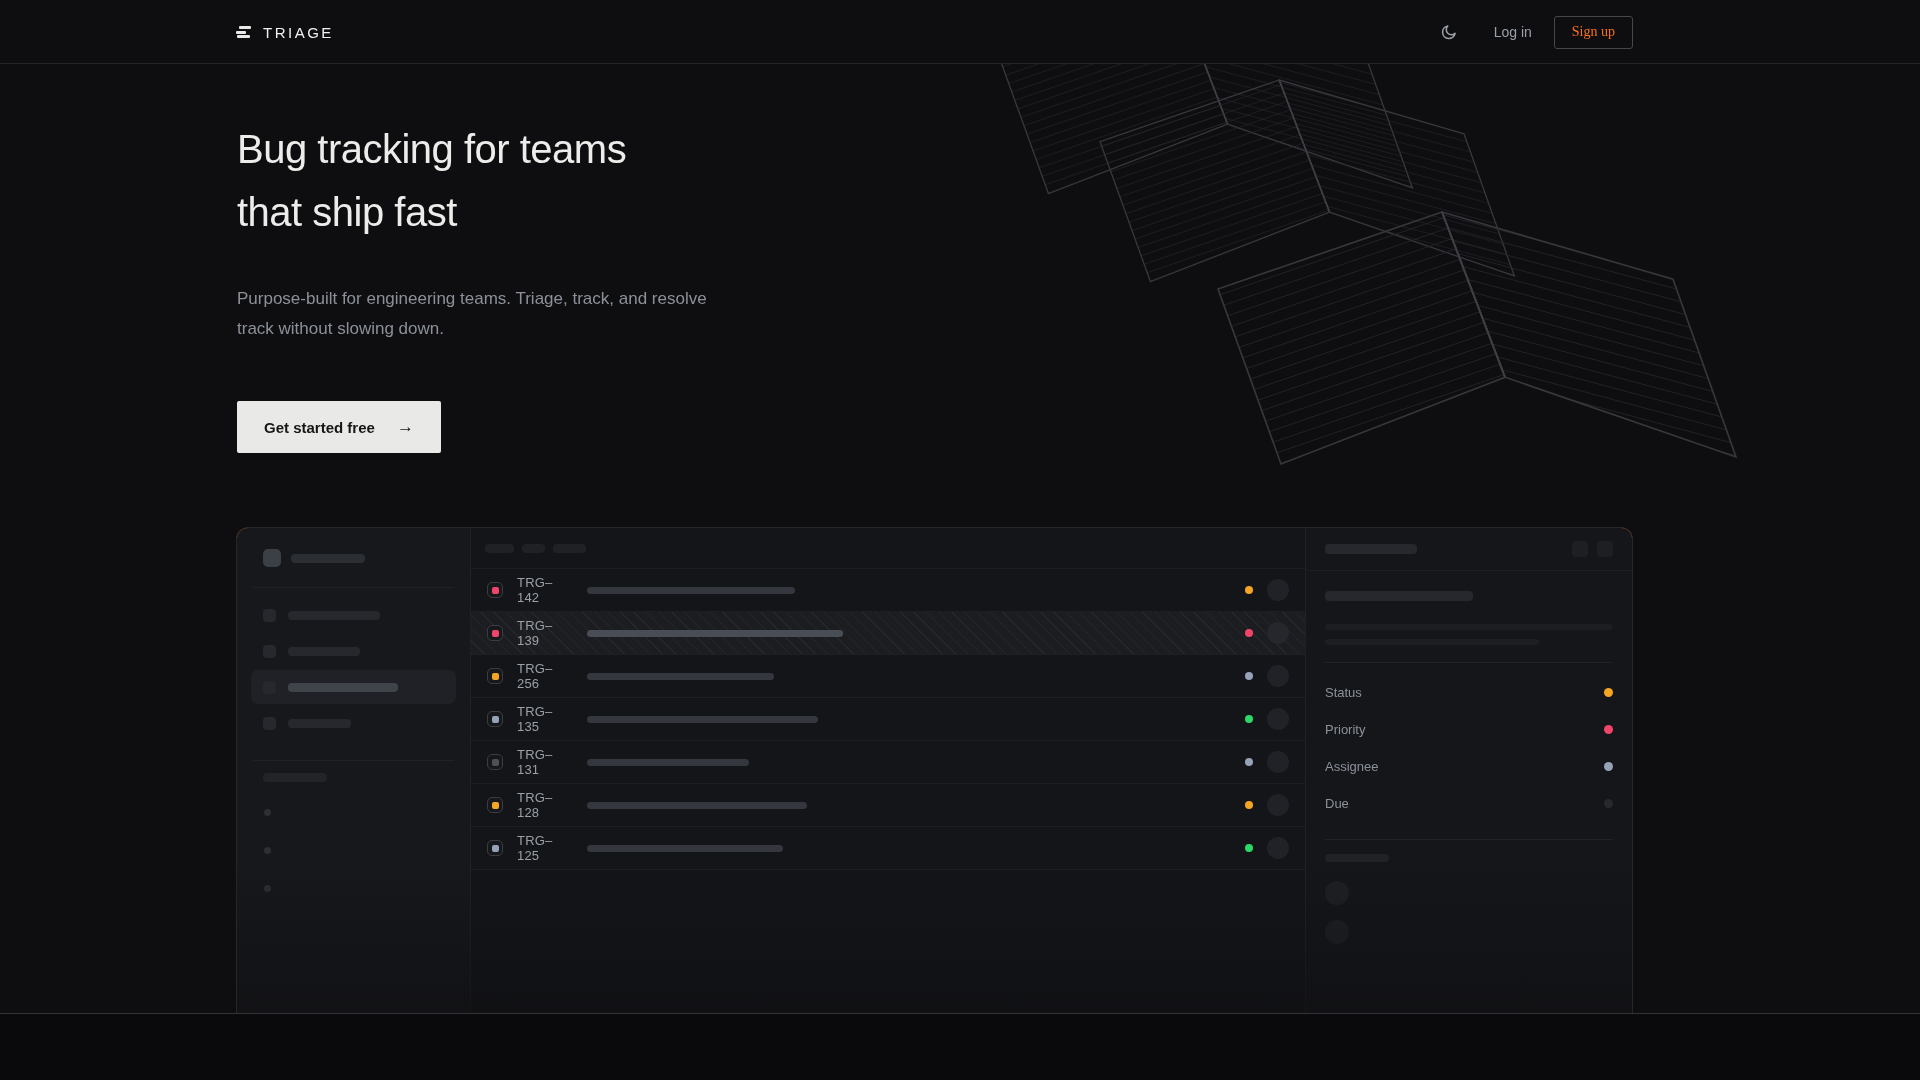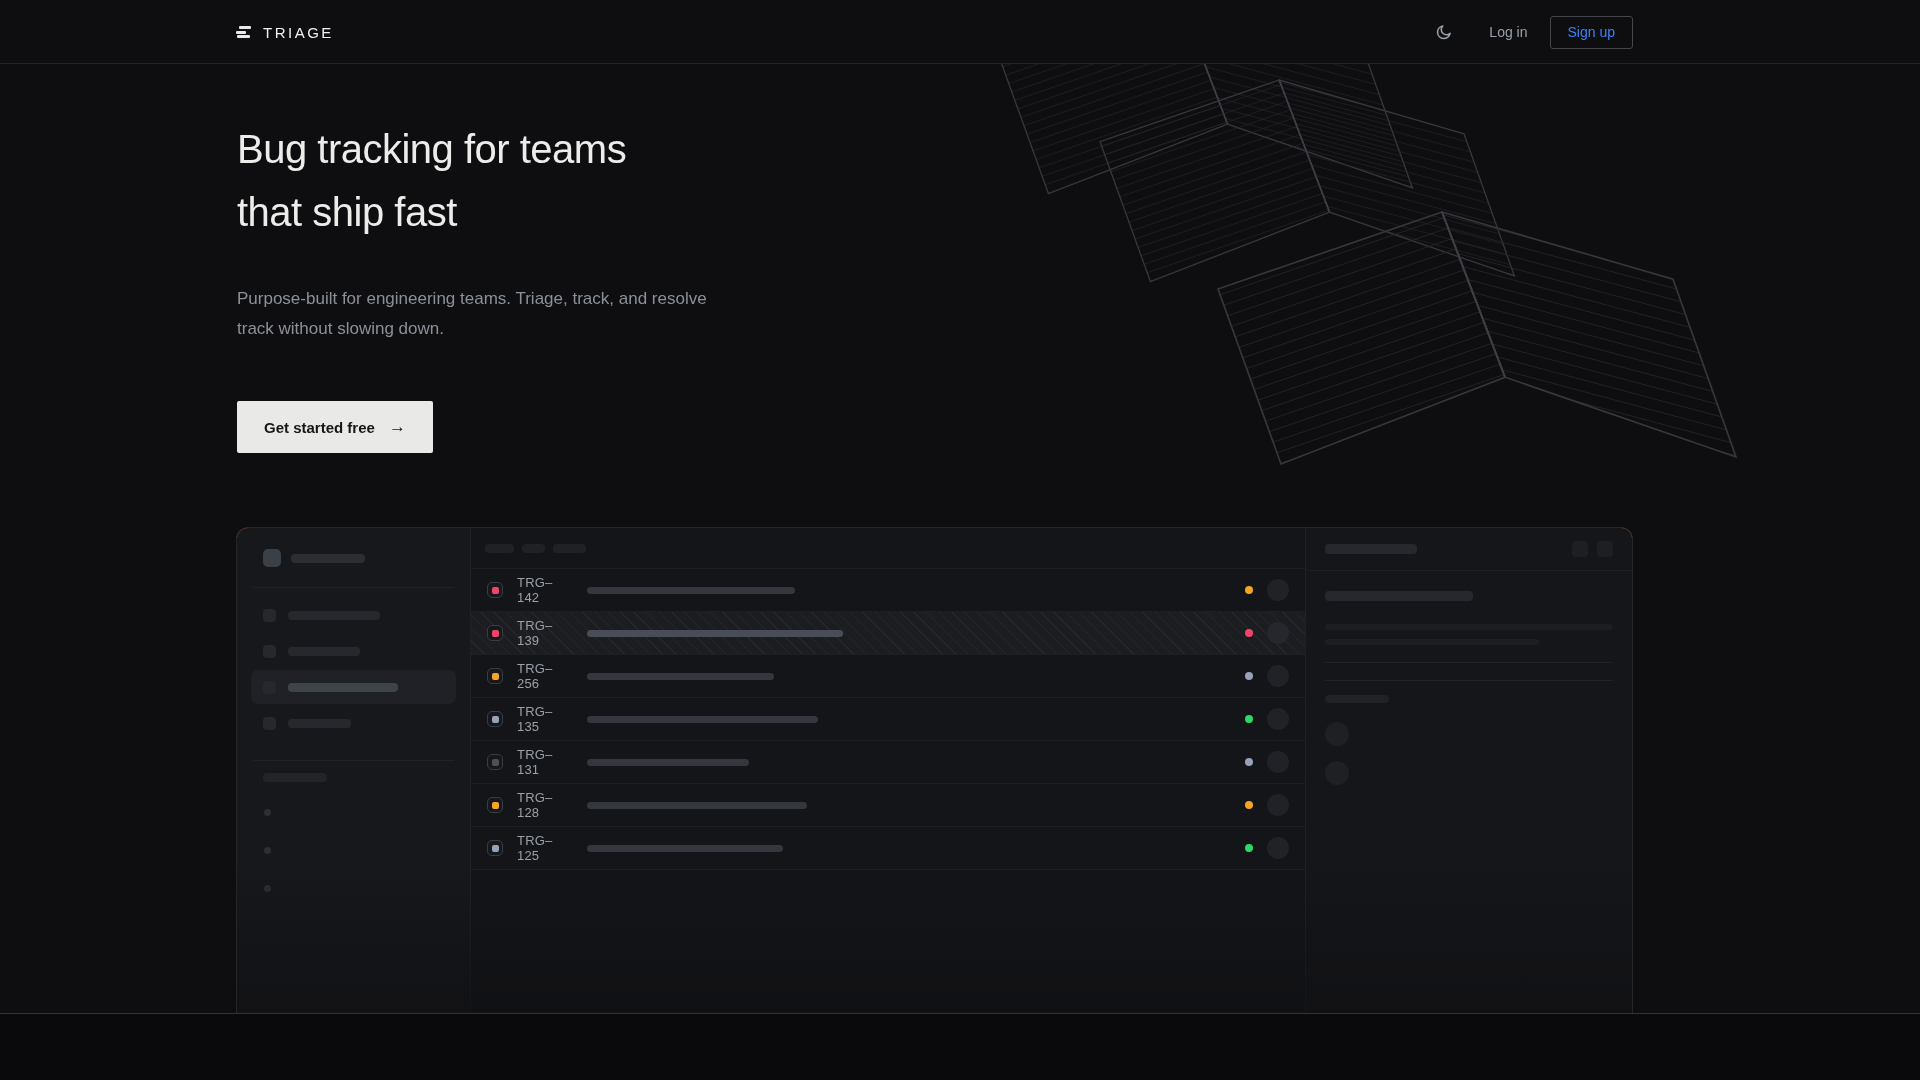--- a/index.html
+++ b/index.html
@@ -18,29 +18,29 @@
   .logo-icon { width:16px; height:16px; position:relative; display:inline-block; }
   .logo-icon i { position:absolute; height:3px; border-radius:1px; background:#e9e9e7; }
   .logo-icon i:nth-child(1){ left:3px; top:2px;  width:12px; }
   .logo-icon i:nth-child(2){ left:0;   top:6.5px; width:10px; }
   .logo-icon i:nth-child(3){ left:1px; top:11px; width:13px; }
   .brand-name { font-size:15px; font-weight:400; letter-spacing:2.5px; color:#f0f0ee; }
   .nav-right { display:flex; align-items:center; }
   .theme-toggle { background:none; border:none; cursor:pointer; display:flex; align-items:center; padding:4px; }
   .login-link { font-size:14px; color:#9aa0a8; margin-left:32px; text-decoration:none; cursor:pointer; }
   .signup-btn { margin-left:22px; height:33px; padding:0 17px; background:transparent;
-                border:1px solid #46464c; border-radius:3px; color:#3b82f6; font-size:14px;
-                font-family:Liberation Sans, sans-serif; cursor:pointer; }
+                border:1px solid #46464c; border-radius:3px; color:#f97316; font-size:14px;
+                font-family:Liberation Serif, serif; cursor:pointer; }
 
   
   .hero { position:absolute; left:237px; top:64px; z-index:2; }
   .hero h1 { margin-top:54px; font-size:40px; line-height:63px; font-weight:400;
              letter-spacing:-0.5px; color:#ececea; }
   .hero p { margin-top:40px; font-size:17px; line-height:30px; color:#8b9099; max-width:480px; }
-  .cta-btn { margin-top:57px; height:52px; padding:0 27px; display:inline-flex; align-items:center; gap:14px;
+  .cta-btn { margin-top:57px; height:52px; padding:0 27px; display:inline-flex; align-items:center; gap:22px;
              background:#e9e9e7; color:#161616; border:none; border-radius:2px; font-size:15px; font-weight:700;
              font-family:"Liberation Sans", sans-serif; cursor:pointer; }
   .cta-arrow { font-size:17px; font-weight:400; }
 
   
   .app-card { position:absolute; left:236px; top:527px; width:1397px; height:487px; z-index:2;
               background:#f97316; border:1px solid #26262b; border-bottom:none;
               border-radius:12px 12px 0 0; display:flex; overflow:hidden; }
 
   
@@ -288,20 +288,41 @@
         <span class="panel-header-actions">
           <span class="panel-action-sq"></span>
           <span class="panel-action-sq"></span>
         </span>
       </div>
       <div class="panel-body">
         <div class="pill panel-title-pill"></div>
         <div class="desc-line l1"></div>
         <div class="desc-line l2"></div>
         <hr class="divider">
+        <div class="prop-rows" id="prop-rows">
+  <div class="prop-row">
+    <span class="prop-label">Status</span>
+    <span class="prop-dot" style="background: rgb(245, 165, 36);"></span>
+  </div>
+
+  <div class="prop-row">
+    <span class="prop-label">Priority</span>
+    <span class="prop-dot" style="background: rgb(240, 68, 106);"></span>
+  </div>
+
+  <div class="prop-row">
+    <span class="prop-label">Assignee</span>
+    <span class="prop-dot" style="background: rgb(150, 162, 184);"></span>
+  </div>
+
+  <div class="prop-row">
+    <span class="prop-label">Due</span>
+    <span class="prop-dot" style="background: rgb(39, 41, 46);"></span>
+  </div>
+</div>
         <hr class="divider">
         <div class="pill activity-pill"></div>
         <div class="activity-circle"></div>
         <div class="activity-circle"></div>
       </div>
     </aside>
 
     <div class="card-fade"></div>
   </div>
 

